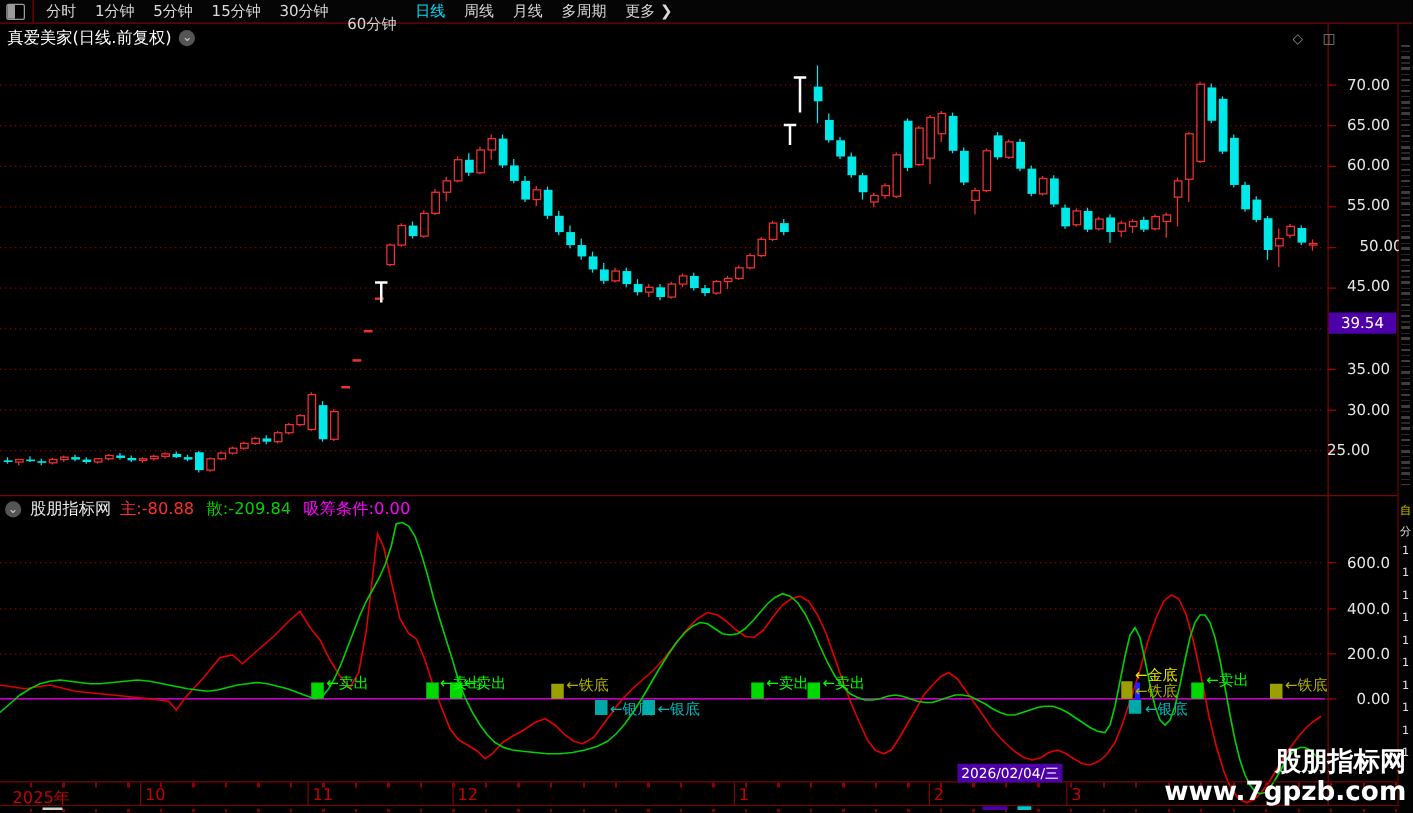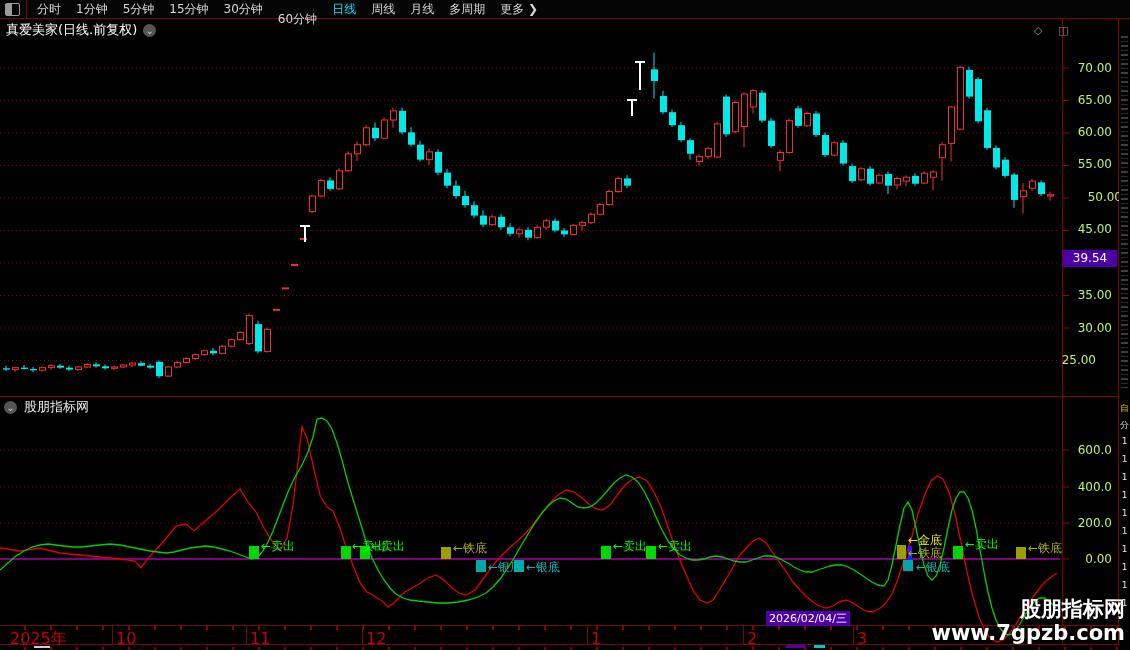--- a/index.html
+++ b/index.html
@@ -17,28 +17,28 @@
   .period.active{color:#00e0ff;}
   .rbuttons{position:absolute;right:6px;top:1px;display:flex;gap:5px;}
   .rbtn{border:1px solid #8c1a1a;color:#d8d8d8;font-size:12px;line-height:13px;padding:0 5px;
         background:#0a0000;white-space:nowrap;}
   
   .title-row{left:6px;top:21px;color:#fff;font-size:13px;z-index:20;display:flex;align-items:center;gap:6px;}
   .chev{display:inline-flex;width:13px;height:13px;border-radius:50%;background:#555;color:#ccc;
         font-size:10px;line-height:11px;align-items:center;justify-content:center;}
   .chart-icons{left:1034px;top:24px;color:#8a8a8a;font-size:11px;letter-spacing:6px;z-index:20;}
   
-  .pa-label{position:absolute;width:48px;text-align:right;color:#bef264;font-size:12px;z-index:12;}
+  .pa-label{position:absolute;width:48px;text-align:right;color:#e5e5e5;font-size:12px;z-index:12;}
   .tag{position:absolute;background:#4e00a8;color:#fff;font-size:12px;text-align:center;z-index:13;}
   .ind-header{left:4px;top:398px;display:flex;align-items:center;gap:7px;z-index:20;font-size:13px;}
   .ind-name{color:#e8e8e8;}
   .date-axis{left:0;top:626px;width:1118px;height:18px;z-index:12;}
   .date-axis:before{content:"";position:absolute;left:0;top:0;width:100%;height:4px;
      background:repeating-linear-gradient(90deg,transparent 0 24px,#8e0000 24px 26px);}
-  .dt{position:absolute;color:#c80000;font-size:16px;top:3px;}
+  .dt{position:absolute;color:#c80000;font-size:13px;top:3px;}
   .dsep{position:absolute;top:0;width:1px;height:18px;background:#7a0404;}
   .hline{background:#7a0404;height:1px;z-index:11;}
   .vline{background:#7a0404;width:1px;z-index:11;}
   
   .mlabel{position:absolute;font-size:12px;white-space:nowrap;z-index:14;}
   
   .rstrip{left:1119px;top:0;width:11px;height:650px;background:#020202;z-index:25;}
   .rstrip .texture{position:absolute;left:2px;top:36px;width:7px;height:352px;
      background:repeating-linear-gradient(180deg,#6e6e6e 0 2px,transparent 2px 5px,#4a4a4a 5px 6px,transparent 6px 9px);
      opacity:.55;}
@@ -369,20 +369,21 @@
       <div class="pa-label" style="left: 1064px; top: 222px;">45.00</div>
       <div class="pa-label" style="left: 1064px; top: 288px;">35.00</div>
       <div class="pa-label" style="left: 1064px; top: 321px;">30.00</div>
       <div class="pa-label" style="left: 1048px; top: 353px;">25.00</div>
     </div>
   <div class="tag" id="price-tag" style="left: 1063px; width: 54px; height: 17px; line-height: 17px; top: 250px;">39.54</div>
 
   <div class="abs ind-header">
     <span class="chev">⌄</span>
     <span class="ind-name">股朋指标网</span>
+    <span id="ind-values"><span style="color: rgb(255, 45, 45); margin-right: 10px; font-size: 13px;">主:-80.88</span><span style="color: rgb(0, 208, 0); margin-right: 10px; font-size: 13px;">散:-209.84</span><span style="color: rgb(255, 0, 255); margin-right: 10px; font-size: 13px;">吸筹条件:0.00</span></span>
   </div>
   <div id="ind-axis">
       <div class="pa-label" style="left: 1064px; top: 443px;">600.0</div>
       <div class="pa-label" style="left: 1064px; top: 480px;">400.0</div>
       <div class="pa-label" style="left: 1064px; top: 516px;">200.0</div>
       <div class="pa-label" style="left: 1064px; top: 552px;">0.00</div>
     </div>
 
   <div id="marker-labels">
       <div class="mlabel" style="left: 261px; top: 538px; color: rgb(0, 255, 0);">←卖出</div>

